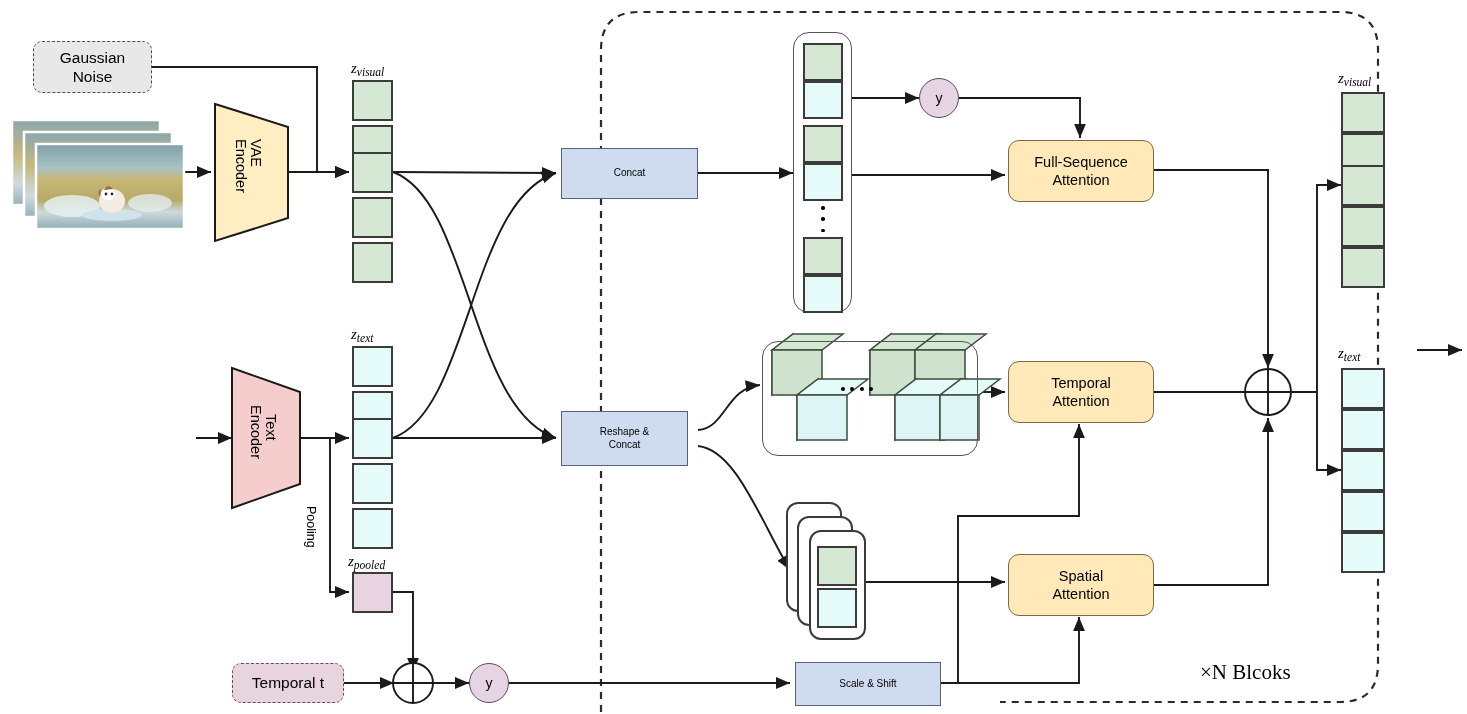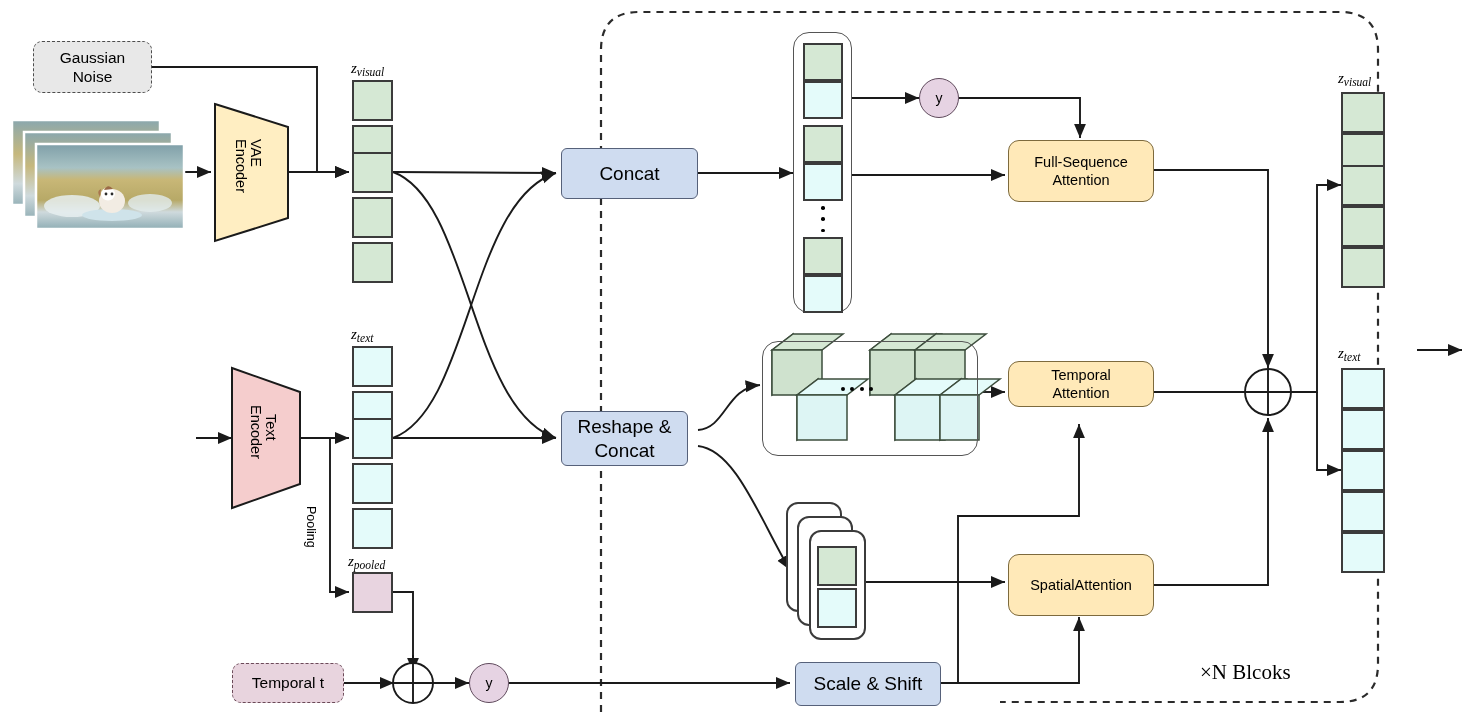--- a/index.html
+++ b/index.html
@@ -32,22 +32,22 @@
     box-sizing: border-box;
     display: flex;
     align-items: center;
     justify-content: center;
     text-align: center;
     line-height: 1.25;
   }
   .blue-box {
     background: #cfdcf0;
     border: 1.6px solid #56617a;
-    border-radius: 6px;
-    font-size: 19px;
+    border-radius: 0;
+    font-size: 10px;
   }
   .yellow-box {
     background: #ffe9b8;
     border: 1.6px solid #7d6a3d;
     border-radius: 11px;
     font-size: 14.5px;
   }
   .dashed-grey {
     background: #e8e8e8;
     border: 1.9px dashed #4d4d4d;
@@ -400,26 +400,26 @@
 
   <div class="node blue-box" style="left:795px; top:662px; width:146px; height:44px;">
     <span>Scale &amp; Shift</span>
   </div>
 
   <div class="node yellow-box" style="left:1008px; top:140px; width:146px; height:62px; flex-direction:column;">
     <span>Full-Sequence</span>
     <span>Attention</span>
   </div>
 
-  <div class="node yellow-box" style="left:1008px; top:361px; width:146px; height:46px; flex-direction:column;">
+  <div class="node yellow-box" style="left:1008px; top:361px; width:146px; height:62px; flex-direction:column;">
     <span>Temporal</span>
     <span>Attention</span>
   </div>
 
-  <div class="node yellow-box" style="left:1008px; top:554px; width:146px; height:62px; flex-direction:row;">
+  <div class="node yellow-box" style="left:1008px; top:554px; width:146px; height:62px; flex-direction:column;">
     <span>Spatial</span>
     <span>Attention</span>
   </div>
 
   <div class="circle-node circle-pink" style="left:919px; top:78px; width:40px; height:40px;">
     <span>y</span>
   </div>
   <div class="circle-node circle-pink" style="left:469px; top:663px; width:40px; height:40px;">
     <span>y</span>
   </div>

